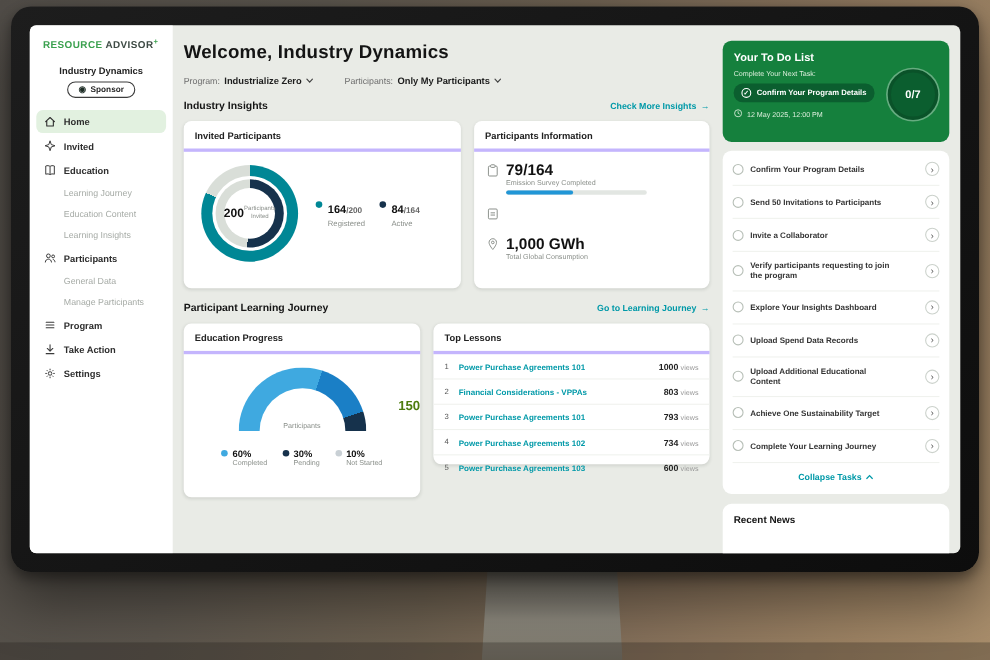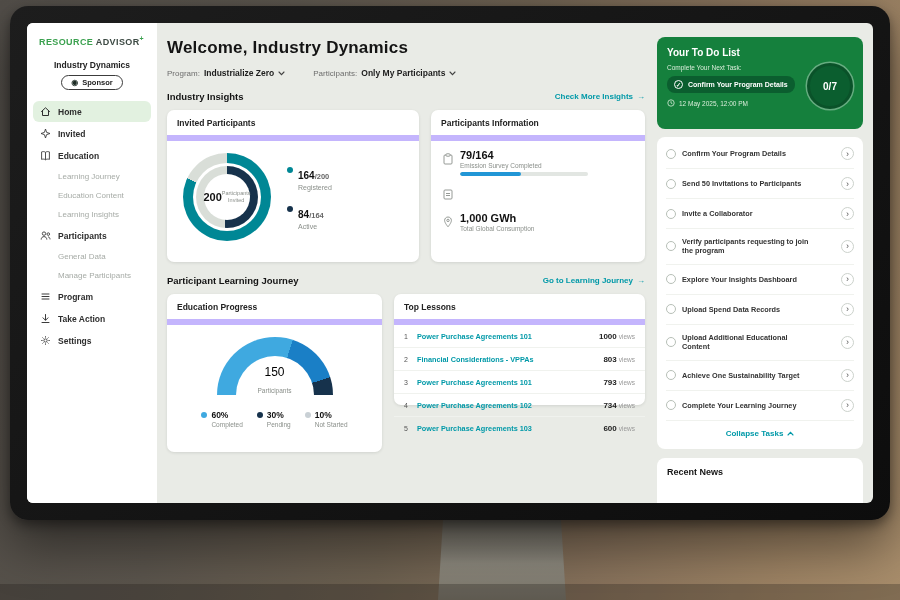--- a/index.html
+++ b/index.html
@@ -37,62 +37,62 @@
   .main { flex:1; min-width:0; padding:15px 12px 0 10px; }
   .welcome { font-size:17px; font-weight:bold; color:#141414; letter-spacing:.2px; }
   .filters { display:flex; gap:28px; margin-top:10px; align-items:center; }
   .filter { display:flex; align-items:center; gap:4px; font-size:8px; color:#6d6d6d; cursor:pointer; }
   .fvalue { font-size:8.5px; font-weight:bold; color:#1d1d1d; }
   .section-head { display:flex; justify-content:space-between; align-items:center; margin-top:13px; }
   .stitle { font-size:9.5px; font-weight:bold; color:#141414; }
   .slink { display:flex; align-items:center; gap:4px; font-size:8px; font-weight:bold; color:#0099a8; cursor:pointer; }
   .cards { display:flex; gap:12px; margin-top:8px; }
   .card { background:#fff; border-radius:7px; box-shadow:0 1px 3px rgba(40,50,45,.12); }
-  .card-head { padding:8px 10px 7px; font-size:8.5px; font-weight:bold; color:#222; border-bottom:6px solid #c4b5fd; }
+  .card-head { padding:8px 10px 7px; font-size:8.5px; font-weight:bold; color:#222; border-bottom:3px solid #c4b5fd; }
 
   .card.invited { width:252px; height:152px; }
   .donut-wrap { display:flex; align-items:center; gap:16px; padding:12px 8px 0 16px; }
   .donut { position:relative; width:88px; height:88px; }
   .d1 { position:absolute; inset:0; border-radius:50%; background:#d9ded8; }
   .d2 { position:absolute; left:10px; top:10px; width:68px; height:68px; border-radius:50%; background:#fff; }
   .d3 { position:absolute; left:13px; top:13px; width:62px; height:62px; border-radius:50%; background:#d9ded8; }
   .d4 { position:absolute; left:21px; top:21px; width:46px; height:46px; border-radius:50%; background:#fff;
     display:flex; flex-direction:row; align-items:center; justify-content:center; }
   .dval { font-size:11px; font-weight:bold; color:#111; }
   .dlab { font-size:5.5px; color:#8a8f8a; text-align:center; line-height:1.25; width:36px; }
-  .dlegend { display:flex; flex-direction:column; gap:13px; }
+  .dlegend { display:flex; flex-direction:row; gap:13px; }
   .dleg { display:flex; align-items:flex-start; gap:5px; }
   .dot { width:6px; height:6px; min-width:6px; border-radius:50%; margin-top:2px; }
   .dot.teal { background:#008795; } .dot.navy { background:#16324c; }
   .dot.bl { background:#3fa9e0; } .dot.gr { background:#c9d0d5; }
   .lv { font-size:10px; font-weight:bold; color:#111; }
   .lt { font-size:7.5px; font-weight:bold; color:#666; }
   .ll { font-size:7px; color:#8a8f8a; margin-top:1px; }
 
   .card.info { flex:1; height:152px; }
   .stat { display:flex; gap:7px; padding:8px 12px 0; }
   .sico { color:#8a8f8a; margin-top:2px; }
-  .sval { font-size:11px; font-weight:bold; color:#111; }
+  .sval { font-size:14px; font-weight:bold; color:#111; }
   .slab { font-size:6.5px; color:#8a8f8a; margin-top:1px; }
   .sbar { width:128px; height:4px; border-radius:2px; background:#e2e6e2; margin-top:3px; overflow:hidden; }
   .sfill { height:100%; border-radius:2px; background:#2196d6; }
 
   .card.edu { width:215px; height:158px; }
   .gauge { width:116px; height:58px; position:relative; overflow:hidden; margin:12px auto 0; }
   .garc { position:absolute; left:0; top:0; width:116px; height:116px; border-radius:50%; background:#d9ded8; }
   .gcenter { position:absolute; left:19px; top:19px; width:78px; height:78px; border-radius:50%; background:#fff; }
   .gtext { position:relative; margin-top:-30px; text-align:center; }
-  .gval { display:block; font-size:12px; font-weight:normal; color:#000000; }
+  .gval { display:block; font-size:12px; font-weight:bold; color:#4d7c0f;text-align:right; }
   .glab { font-size:6.5px; color:#8a8f8a; }
   .glegend { display:flex; justify-content:center; gap:14px; margin-top:13px; }
   .gleg { display:flex; gap:4px; align-items:flex-start; }
   .gl-val { font-size:8.5px; font-weight:bold; color:#111; }
   .gl-lab { font-size:6.5px; color:#8a8f8a; margin-top:1px; }
 
-  .card.lessons { flex:1; height:111px; }
+  .card.lessons { flex:1; height:128px; }
   .lesson { display:flex; align-items:center; gap:6px; padding:6.5px 10px; border-bottom:1px solid #f0f2ee; }
   .lesson:last-child { border-bottom:none; }
   .lrank { font-size:7px; color:#555; width:7px; }
   .ltitle { flex:1; font-size:7.3px; font-weight:bold; color:#0099a8; cursor:pointer; }
   .lviews { font-size:8px; font-weight:bold; color:#222; white-space:nowrap; }
   .lvl { font-size:6.5px; color:#999; font-weight:normal; margin-left:2px; }
 
   
   .rightpanel { width:216px; min-width:216px; padding:14px 10px 0 0; }
   .todo-green { position:relative; background:#15803d; border-radius:8px; padding:10px 10px 11px; color:#fff; min-height:92px; }

